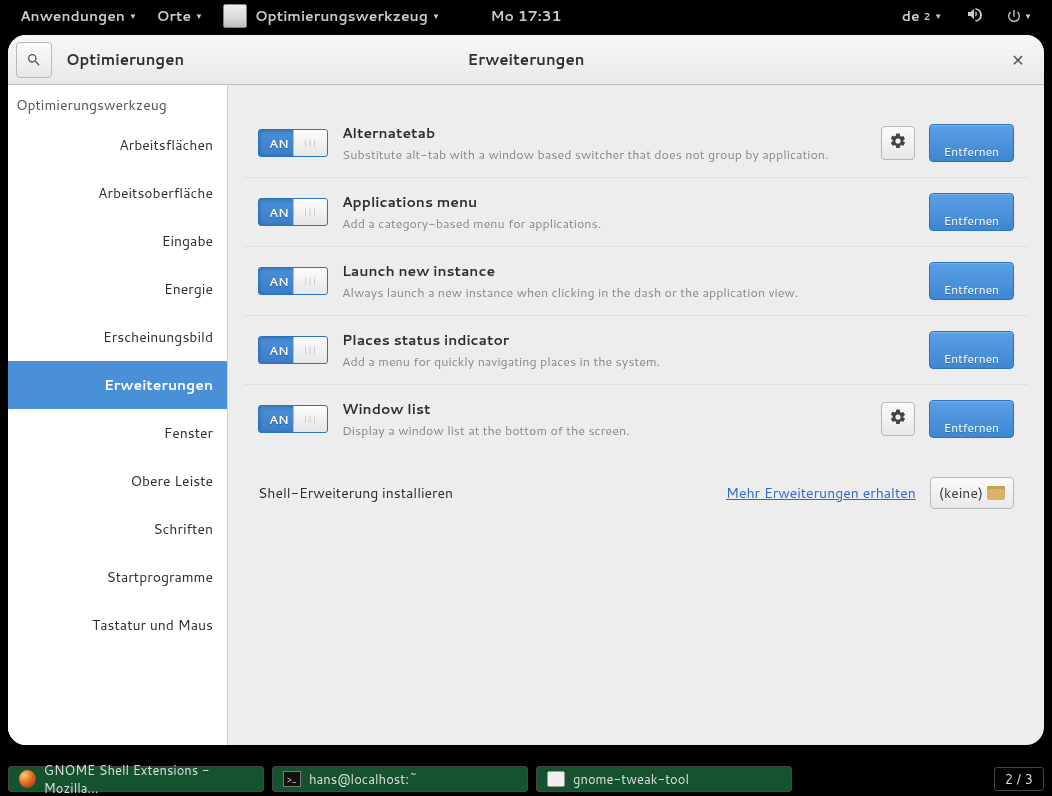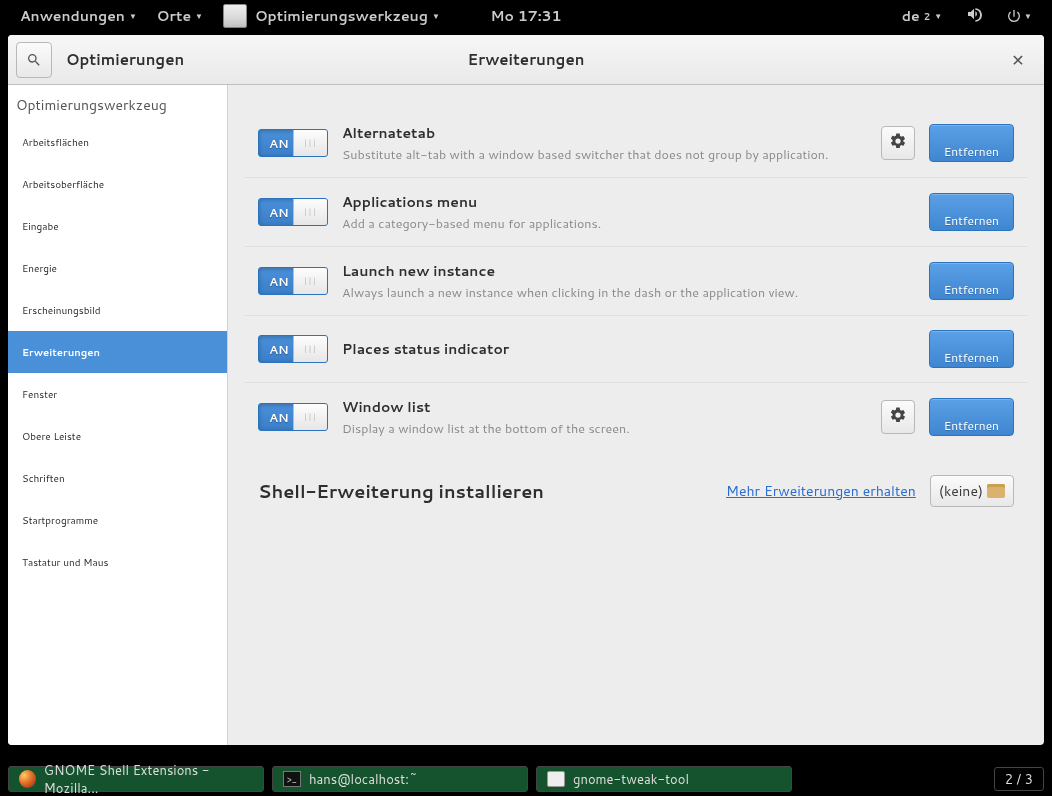--- a/index.html
+++ b/index.html
@@ -11,49 +11,49 @@
 .top-panel .menu-item { padding: 4px 10px; cursor: pointer; display: flex; align-items: center; gap: 4px; }
 .top-panel .dropdown-arrow { font-size: 8px; }
 .top-panel .app-icon { width: 24px; height: 24px; background: linear-gradient(#eee,#ccc); border: 1px solid #888; border-radius: 2px; display: inline-block; margin-right: 4px; }
 .top-panel .center { position: absolute; left: 50%; transform: translateX(-50%); }
 .top-panel .right { margin-left: auto; display: flex; align-items: center; gap: 14px; }
 .top-panel .status-icon svg { width: 16px; height: 16px; fill: #ccc; }
 .top-panel .kb-ind { font-size: 14px; }
 .top-panel .kb-sub { font-size: 9px; }
 
 
-.window { position: absolute; left: 8px; top: 35px; width: 1036px; height: 710px; background: #ededed; border-radius: 4px; box-shadow: 0 4px 20px rgba(0,0,0,0.6); display: flex; flex-direction: column; overflow: hidden; }
+.window { position: absolute; left: 8px; top: 35px; width: 1036px; height: 710px; background: #ededed; border-radius: 18px; box-shadow: 0 4px 20px rgba(0,0,0,0.6); display: flex; flex-direction: column; overflow: hidden; }
 .titlebar { height: 50px; background: linear-gradient(#f7f7f7, #e9e9e9); border-bottom: 1px solid #c0c0c0; display: flex; align-items: center; position: relative; }
 .search-btn { width: 36px; height: 36px; margin-left: 8px; border: 1px solid #b8b8b8; border-radius: 4px; background: linear-gradient(#fbfbfb,#e8e8e8); display: flex; align-items: center; justify-content: center; cursor: pointer; }
 .search-btn svg { width: 16px; height: 16px; fill: #555; }
 .app-title { font-weight: bold; font-size: 15px; color: #2e2e2e; margin-left: 14px; }
 .page-title { position: absolute; left: 50%; transform: translateX(-50%); font-weight: bold; font-size: 15px; color: #2e2e2e; }
 .close-btn { margin-left: auto; margin-right: 12px; width: 28px; height: 28px; display: flex; align-items: center; justify-content: center; color: #555; font-size: 16px; cursor: pointer; }
 
 .content { flex: 1; display: flex; }
 .sidebar { width: 220px; background: #fff; border-right: 1px solid #d0d0d0; }
 .sb-header { padding: 10px 8px 6px 8px; font-size: 14px; color: #555; }
-.sb-item { padding: 14px 14px; font-size: 10px; color: #2e2e2e; cursor: pointer; }
+.sb-item { padding: 14px 14px; font-size: 14px; color: #2e2e2e; cursor: pointer; text-align: right; }
 .sb-item.active { background: #4a90d9; color: #fff; font-weight: bold; }
 
 .main { flex: 1; padding: 24px 0px 24px 0; overflow: auto; }
 .ext-row { display: flex; align-items: center; padding: 14px 14px; border-top: 1px solid #e0e0e0; margin: 0 16px; gap: 14px; }
 .ext-row:first-child { border-top: none; }
 .toggle { width: 70px; height: 28px; border-radius: 3px; border: 1px solid #2a74bd; background: linear-gradient(#4a90d9,#3b7ec9); display: flex; align-items: center; box-shadow: inset 0 1px 4px rgba(0,0,0,0.25); cursor: pointer; position: relative; }
 .toggle .label { color: #fff; font-weight: bold; font-size: 12px; text-shadow: 0 1px 1px rgba(0,0,0,0.3); padding-left: 10px; }
 .toggle .knob { position: absolute; right: 0; top: 0; height: 100%; width: 34px; background: linear-gradient(#fdfdfd,#e6e6e6); border-left: 1px solid #bbb; border-radius: 0 2px 2px 0; display: flex; align-items: center; justify-content: center; color: #bbb; font-size: 8px; letter-spacing: 1px; }
 .ext-text { flex: 1; }
 .ext-name { font-weight: bold; color: #2e2e2e; font-size: 14px; }
 .ext-desc { color: #8a8a8a; font-size: 12.5px; margin-top: 2px; }
 .settings-btn { width: 34px; height: 34px; border: 1px solid #b8b8b8; border-radius: 4px; background: linear-gradient(#fbfbfb,#e8e8e8); display: flex; align-items: center; justify-content: center; cursor: pointer; }
 .settings-btn svg { width: 18px; height: 18px; fill: #444; }
 .remove-btn { height: 35px; padding: 18px 14px; border-radius: 4px; border: 1px solid #2a74bd; background: linear-gradient(#5ba0e6,#3f86d1); color: #fff; font-size: 12px; font-weight: normal; cursor: pointer; text-shadow: 0 1px 0 rgba(0,0,0,0.2); box-shadow: inset 0 1px 0 rgba(255,255,255,0.2); }
 
 .install-row { display: flex; align-items: center; padding: 14px 14px; margin: 10px 16px 0 16px; gap: 14px; }
-.install-label { font-size: 18px; color: #2e2e2e; font-weight: bold; }
+.install-label { font-size: 14px; color: #2e2e2e; }
 .spacer { flex: 1; }
 .more-link { color: #2a6cd0; font-size: 14px; text-decoration: underline; cursor: pointer; }
 .none-file { display: flex; align-items: center; gap: 4px; border: 1px solid #b8b8b8; border-radius: 4px; background: linear-gradient(#fbfbfb,#e8e8e8); height: 32px; padding: 0 8px; cursor: pointer; font-size: 14px; color: #3a3a3a; }
 .none-file .folder-icon { width: 18px; height: 14px; background: #d9b36c; border-radius: 2px; display: inline-block; box-shadow: inset 0 3px 0 #c9a050; }
 
 
 .bottom-bar { position: absolute; left: 0; bottom: 0; height: 34px; width: 1052px; background: #000; display: flex; align-items: center; padding: 0 8px; gap: 8px; color: #ddd; font-size: 13px; }
 .task-item { height: 26px; display: flex; align-items: center; gap: 8px; padding: 0 10px; border: 1px solid #444; border-radius: 3px; background: #14532d; cursor: pointer; width: 256px;}
 .workspace { margin-left: auto; border: 1px solid #444; border-radius: 3px; padding: 2px 10px; font-size: 13px; }
 
@@ -173,20 +173,21 @@
             </div>
             <button class="remove-btn">Entfernen</button>
           </div>
           <div class="ext-row">
             <div class="toggle">
               <span class="label">AN</span>
               <span class="knob">|||</span>
             </div>
             <div class="ext-text">
               <div class="ext-name">Places status indicator</div>
+              <div class="ext-desc">Add a menu for quickly navigating places in the system.</div>
             </div>
             <button class="remove-btn">Entfernen</button>
           </div>
           <div class="ext-row">
             <div class="toggle">
               <span class="label">AN</span>
               <span class="knob">|||</span>
             </div>
             <div class="ext-text">
               <div class="ext-name">Window list</div>

